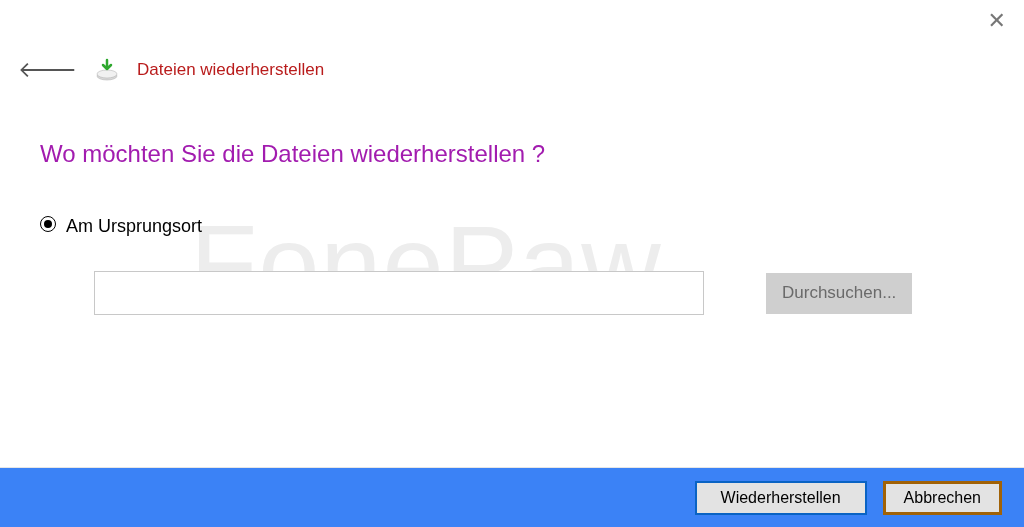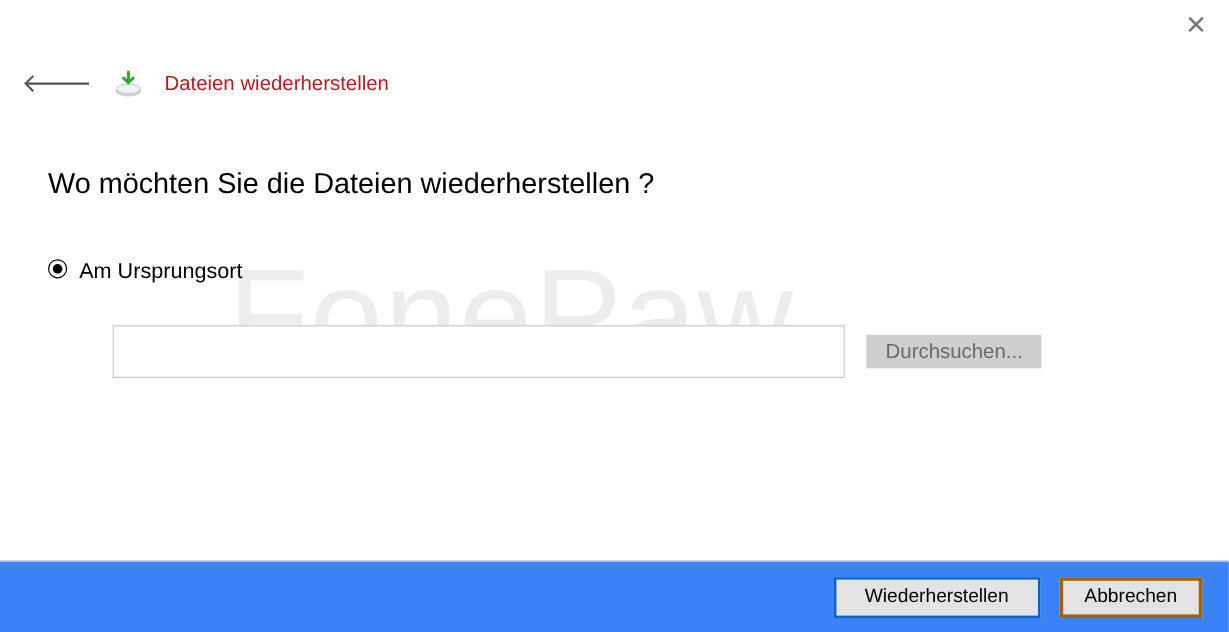--- a/index.html
+++ b/index.html
@@ -45,21 +45,21 @@
       font-size: 17px;
       color: #b91c1c;
     }
     .content {
       position: absolute;
       top: 140px;
       left: 40px;
       right: 40px;
     }
     .heading {
-      color: #000000;
+      color: #a21caf;
       font-size: 24px;
       font-weight: 400;
       margin-bottom: 48px;
     }
     .radio-row {
       display: flex;
       align-items: flex-start;
       gap: 10px;
       margin-bottom: 40px;
     }
@@ -94,27 +94,28 @@
     }
     .path-input {
       width: 610px;
       height: 44px;
       border: 1px solid #c8c8c8;
       background: #fff;
       padding: 0 8px;
       font-size: 15px;
     }
     .browse-btn {
-      height: 28px;
+      height: 41px;
       padding: 0 16px;
       background: #cfcfcf;
       border: none;
       color: #6a6a6a;
       font-size: 17px;
       cursor: default;
+      margin-left: 44px;
     }
     .footer {
       position: absolute;
       bottom: 0;
       left: 0;
       right: 0;
       height: 60px;
       background: #3b82f6;
       border-top: 1px solid #e6e6e6;
       display: flex;

